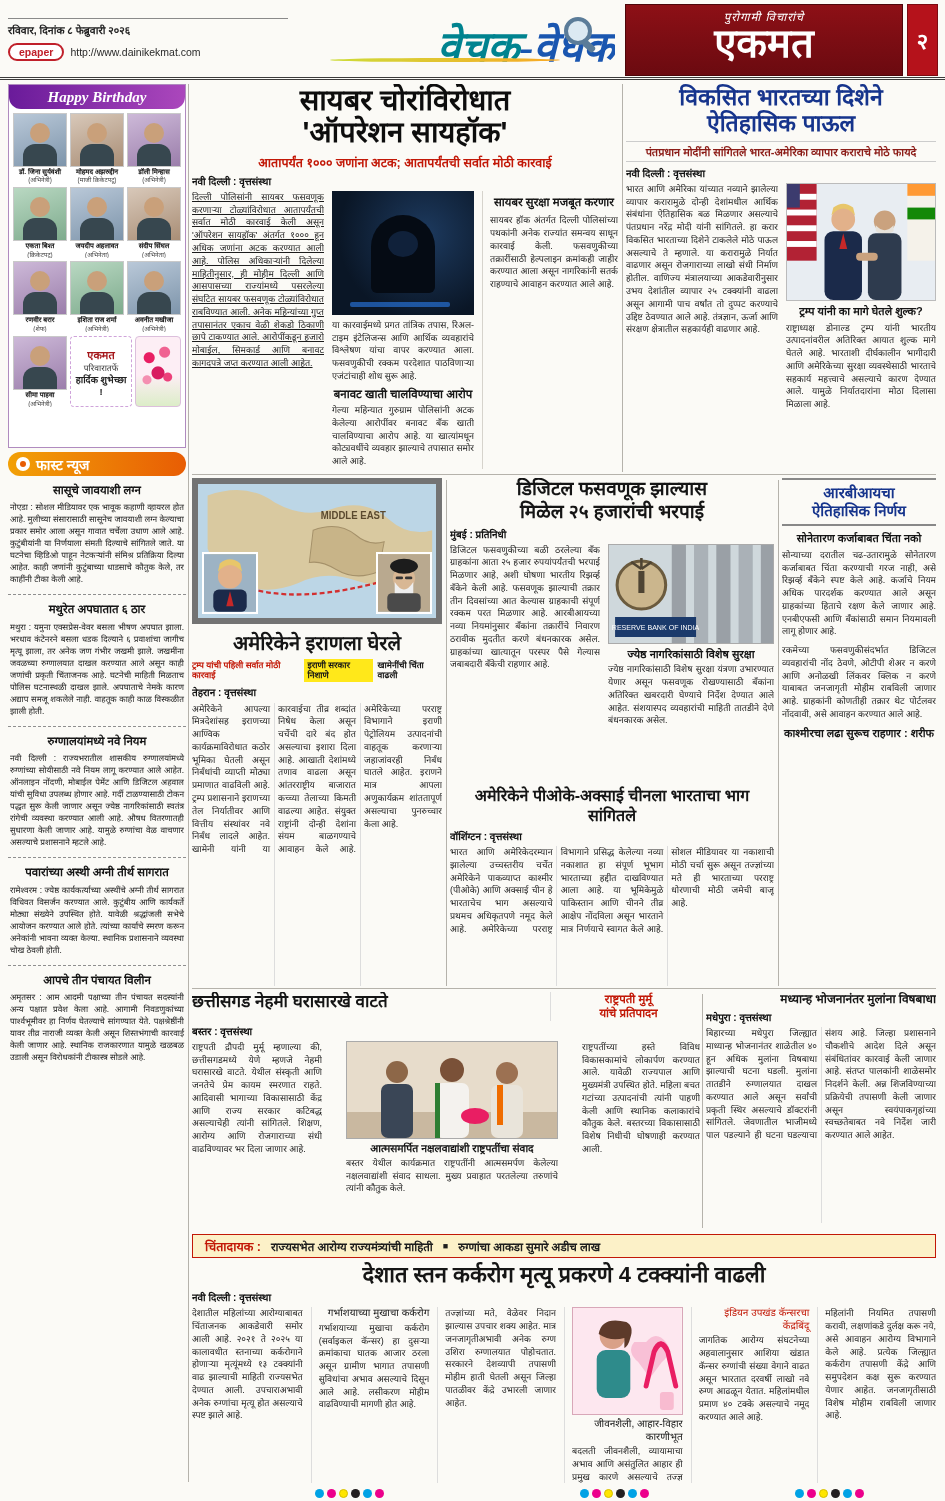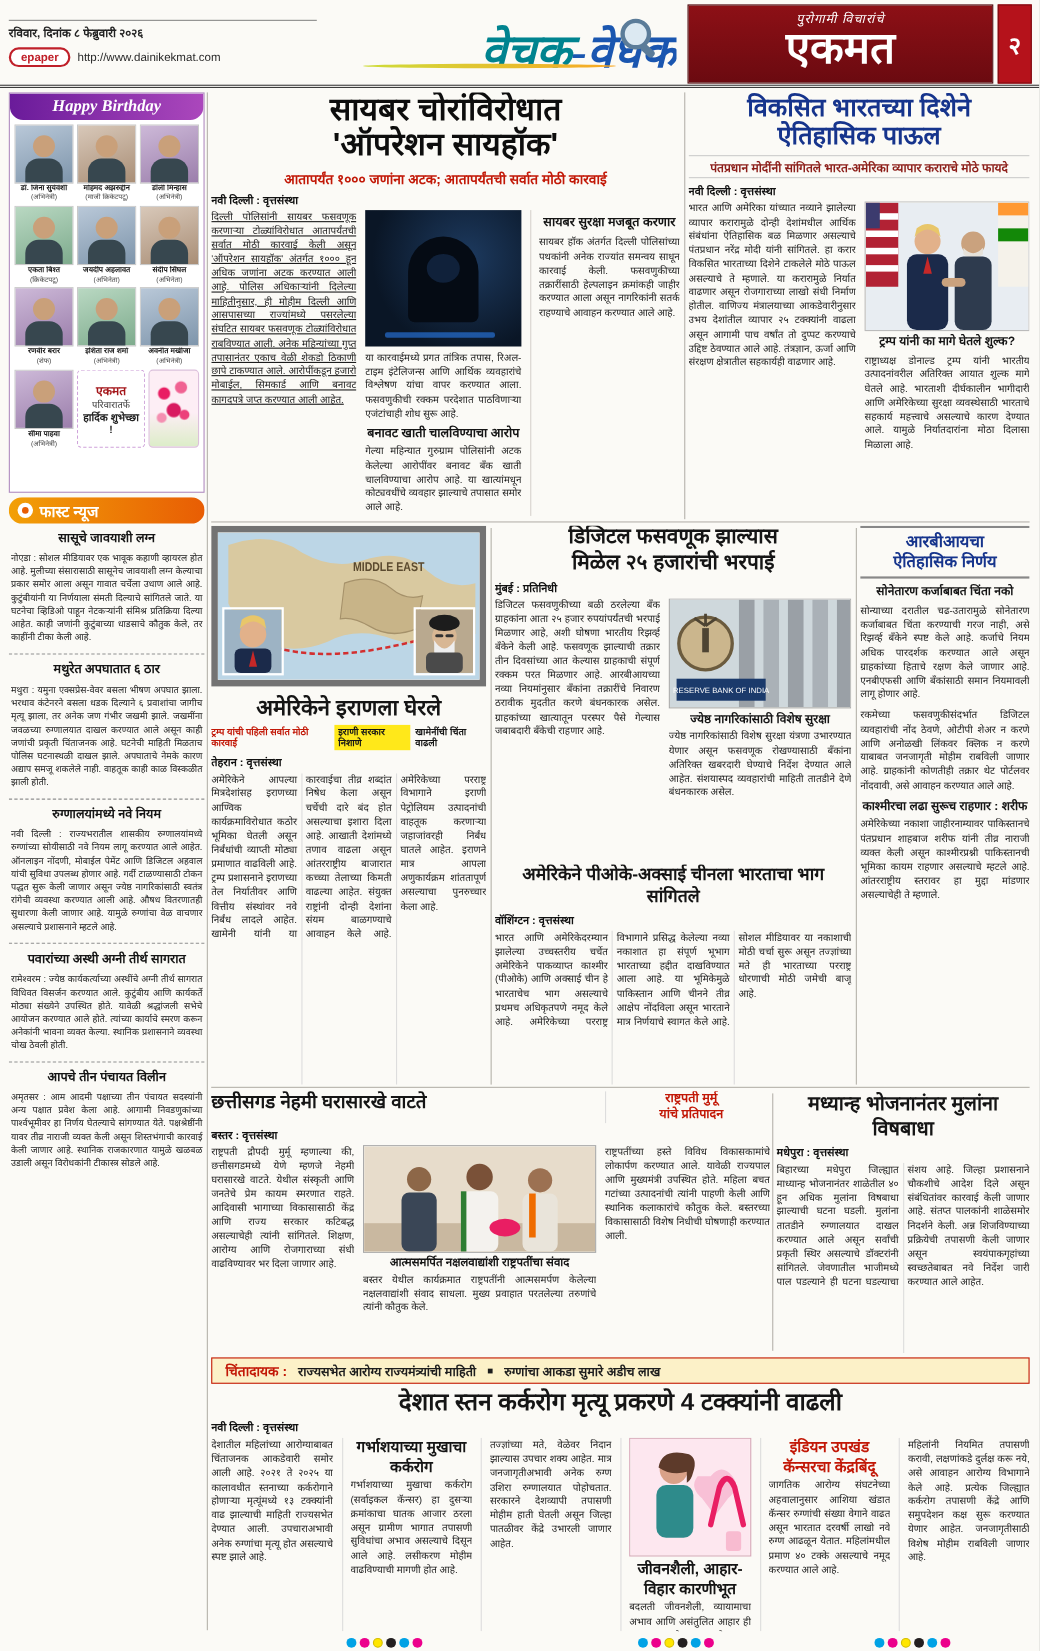--- a/index.html
+++ b/index.html
@@ -118,46 +118,46 @@
   
   .rbi-side{left:782px;top:478px;width:154px;height:508px;overflow:hidden;}
   .rbi-head{color:#16348c;font-size:15px;font-weight:bold;text-align:center;line-height:1.2;border-top:2px solid #888;border-bottom:2px solid #888;padding:4px 0;}
   .side-sub{font-size:11px;font-weight:bold;text-align:center;margin:6px 0 3px 0;line-height:1.25;}
 
   
   .chh{left:192px;top:992px;width:508px;height:238px;overflow:hidden;}
   .chh-toprow{display:flex;gap:8px;align-items:flex-start;}
   .chh-h{flex:1;font-size:17px;font-weight:bold;line-height:1.2;}
   .chh-label{width:150px;color:#c21807;font-weight:bold;font-size:11.5px;text-align:center;line-height:1.25;border-left:1px solid #ddd;padding-left:6px;}
-  .chh-cols{display:flex;gap:8px;margin-top:3px;height:182px;overflow:hidden;}
+  .chh-cols{display:flex;gap:24px;margin-top:3px;height:182px;overflow:hidden;}
   .chh-colA{width:130px;}
   .chh-colMid{width:212px;}
   .chh-colC{flex:1;}
   .murmu-photo{height:98px;border:1px solid #aaa;overflow:hidden;}
   .chh-caption{font-size:10.5px;font-weight:bold;text-align:center;margin:3px 0 2px 0;line-height:1.25;}
 
   
   .poison{left:706px;top:992px;width:230px;height:238px;overflow:hidden;}
-  .poi-h{font-size:18px;font-weight:bold;text-align:center;line-height:1.25;}
+  .poi-h{font-size:12px;font-weight:bold;text-align:right;line-height:1.25;}
   .poi-body{columns:2;column-gap:8px;column-rule:1px solid #ddd;height:196px;margin-top:3px;}
 
   
   .banner{left:192px;top:1234px;width:744px;height:24px;background:#fcf1c8;border:1px solid #c21807;display:flex;align-items:center;gap:10px;padding:0 12px;overflow:hidden;}
   .banner-label{color:#c21807;font-weight:bold;font-size:12.5px;white-space:nowrap;}
   .banner-text{font-weight:bold;font-size:11.5px;color:#1d1d1d;white-space:nowrap;}
   .banner-bullet{font-size:9px;color:#1d1d1d;}
 
   
   .cancer{left:192px;top:1262px;width:744px;height:222px;overflow:hidden;}
   .can-h{font-size:22px;font-weight:bold;text-align:center;line-height:1.15;}
   .can-cols{display:flex;gap:8px;margin-top:2px;height:176px;overflow:hidden;}
   .can-col{flex:1;min-width:0;}
   .can-col + .can-col{border-left:1px solid #ddd;padding-left:7px;}
   .can-img{height:108px;border:1px solid #d8a7b8;overflow:hidden;margin-bottom:3px;}
-  .can-sub{font-size:14px;font-weight:bold;text-align:center;line-height:1.25;margin-bottom:2px;}
+  .can-sub{font-size:10px;font-weight:normal;text-align:right;line-height:1.25;margin-bottom:2px;}
   .can-sub.red{color:#c21807;}
 
   
   .regmarks .group{position:absolute;top:1489px;display:flex;gap:3px;}
   .dot{width:9px;height:9px;border-radius:50%;}
   .dc{background:#00a2e5;}.dm{background:#ec008c;}.dy{background:#ffe600;border:1px solid #d5be00;}.dk{background:#231f20;}
 </style>
 </head>
 <body>
 
@@ -407,21 +407,20 @@
 
   <aside class="rbi-side abs">
     <div class="rbi-head">
       <div>आरबीआयचा</div>
       <div>ऐतिहासिक निर्णय</div>
     </div>
     <div class="side-sub">सोनेतारण कर्जाबाबत चिंता नको</div>
     <div class="body-text">सोन्याच्या दरातील चढ-उतारामुळे सोनेतारण कर्जाबाबत चिंता करण्याची गरज नाही, असे रिझर्व्ह बँकेने स्पष्ट केले आहे. कर्जाचे नियम अधिक पारदर्शक करण्यात आले असून ग्राहकांच्या हिताचे रक्षण केले जाणार आहे. एनबीएफसी आणि बँकांसाठी समान नियमावली लागू होणार आहे.</div>
     <div class="body-text" style="margin-top:6px;">रकमेच्या फसवणुकीसंदर्भात डिजिटल व्यवहारांची नोंद ठेवणे, ओटीपी शेअर न करणे आणि अनोळखी लिंकवर क्लिक न करणे याबाबत जनजागृती मोहीम राबविली जाणार आहे. ग्राहकांनी कोणतीही तक्रार थेट पोर्टलवर नोंदवावी, असे आवाहन करण्यात आले आहे.</div>
     <div class="side-sub">काश्मीरचा लढा सुरूच राहणार : शरीफ</div>
-    <div class="body-text">अमेरिकेच्या नकाशा जाहीरनाम्यावर पाकिस्तानचे पंतप्रधान शाहबाज शरीफ यांनी तीव्र नाराजी व्यक्त केली असून काश्मीरप्रश्नी पाकिस्तानची भूमिका कायम राहणार असल्याचे म्हटले आहे. आंतरराष्ट्रीय स्तरावर हा मुद्दा मांडणार असल्याचेही ते म्हणाले.</div>
   </aside>
 
   <article class="chh abs">
     <div class="chh-toprow">
       <div class="chh-h">छत्तीसगड नेहमी घरासारखे वाटते</div>
       <div class="chh-label">
         <div>राष्ट्रपती मुर्मू</div>
         <div>यांचे प्रतिपादन</div>
       </div>
     </div>

